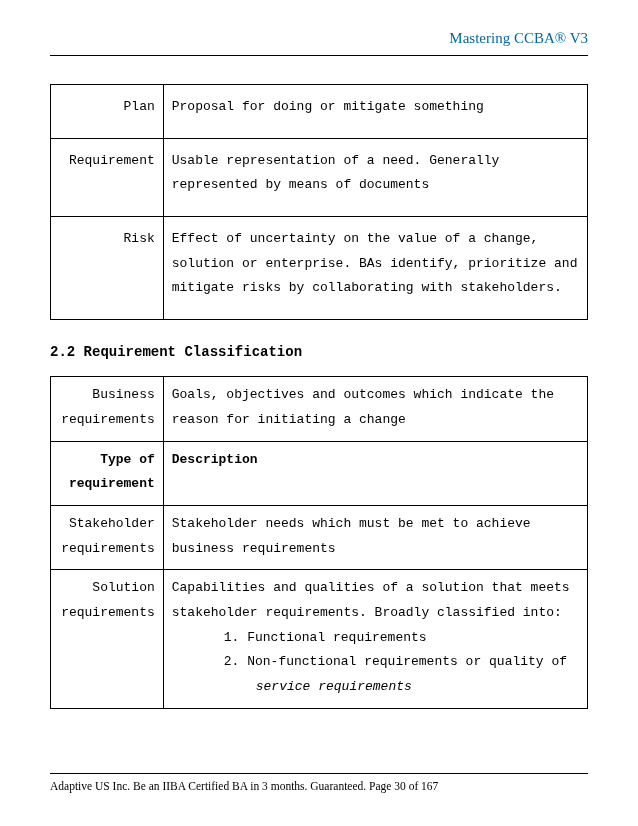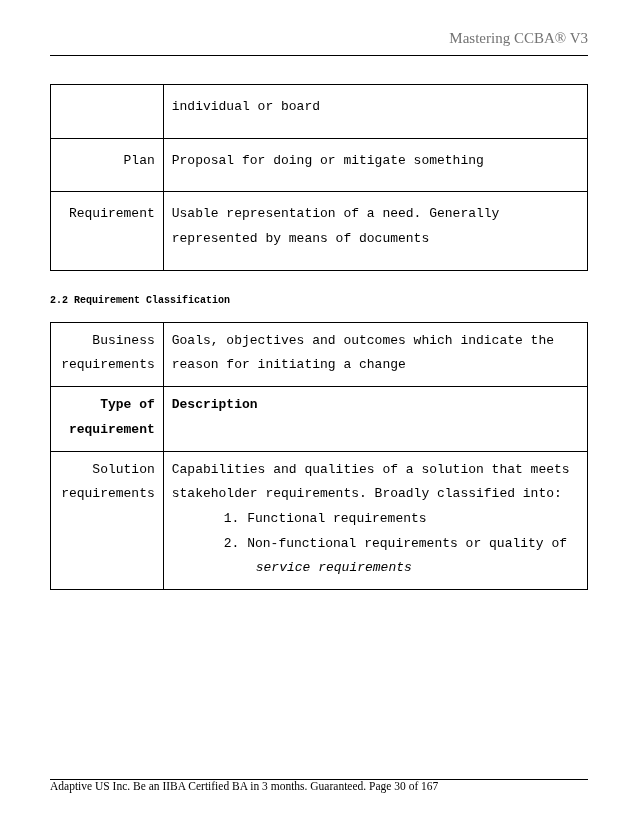--- a/index.html
+++ b/index.html
@@ -19,21 +19,21 @@
     }
     .header-section {
       border-bottom: 1px solid #000;
       padding-bottom: 8px;
       margin-bottom: 28px;
     }
     .header-title {
       text-align: right;
       font-family: Georgia, 'Times New Roman', serif;
       font-size: 15px;
-      color: #737373;
+      color: #0369a1;
     }
     table {
       border-collapse: collapse;
       width: 100%;
       margin-bottom: 24px;
     }
     td, th {
       border: 1px solid #000;
       padding: 10px 8px 18px 8px;
       vertical-align: top;
@@ -44,21 +44,21 @@
     .col-term {
       width: 21%;
       text-align: right;
     }
     .col-desc {
       width: 79%;
     }
     .section-heading {
       font-family: 'Courier New', Courier, monospace;
       font-weight: bold;
-      font-size: 10px;
+      font-size: 14px;
       margin: 8px 0 16px 0;
     }
     .t2 th {
       font-weight: bold;
       padding: 6px 8px 8px 8px;
       line-height: 1.9;
     }
     .t2 td {
       padding: 6px 8px 8px 8px;
       line-height: 1.9;
@@ -76,59 +76,64 @@
       display: block;
       text-indent: 0;
       font-style: italic;
     }
     .footer {
       position: absolute;
       left: 50px;
       right: 50px;
       bottom: 34px;
       border-top: 1px solid #000;
+      padding-top: 6px;
       font-family: Georgia, 'Times New Roman', serif;
       font-size: 11.5px;
     }
   </style>
 </head>
 <body>
 
 <div class="header-section">
   <div class="header-title">Mastering CCBA® V3</div>
 </div>
 
 <table>
   <tbody>
-      <tr>
-    <td class="col-term"></td>
-    <td class="col-desc">individual or board</td>
-  </tr>
   <tr>
     <td class="col-term">Plan</td>
     <td class="col-desc">Proposal for doing or mitigate something</td>
   </tr>
   <tr>
     <td class="col-term">Requirement</td>
     <td class="col-desc">Usable representation of a need. Generally represented by means of documents</td>
+  </tr>
+  <tr>
+    <td class="col-term">Risk</td>
+    <td class="col-desc">Effect of uncertainty on the value of a change, solution or enterprise. BAs identify, prioritize and mitigate risks by collaborating with stakeholders.</td>
   </tr>
 </tbody>
   </table>
 
 <div class="section-heading">2.2 Requirement Classification</div>
 
 <table class="t2">
   <tbody>
       <tr>
     <td class="col-term">Business requirements</td>
     <td class="col-desc">Goals, objectives and outcomes which indicate the reason for initiating a change</td>
   </tr>
   <tr>
     <th class="col-term">Type of requirement</th>
     <th class="col-desc">Description</th>
+  </tr>
+  <tr>
+    <td class="col-term">Stakeholder requirements</td>
+    <td class="col-desc">Stakeholder needs which must be met to achieve business requirements</td>
   </tr>
   <tr>
     <td class="col-term">Solution requirements</td>
     <td class="col-desc">
       <span>Capabilities and qualities of a solution that meets stakeholder requirements. Broadly classified into:</span>
       <div class="numlist">
         <div class="numitem"><span>1.</span> <span>Functional requirements</span></div>
         <div class="numitem"><span>2.</span> <span>Non-functional requirements or quality of</span><span class="sub">service requirements</span></div>
       </div>
     </td>

